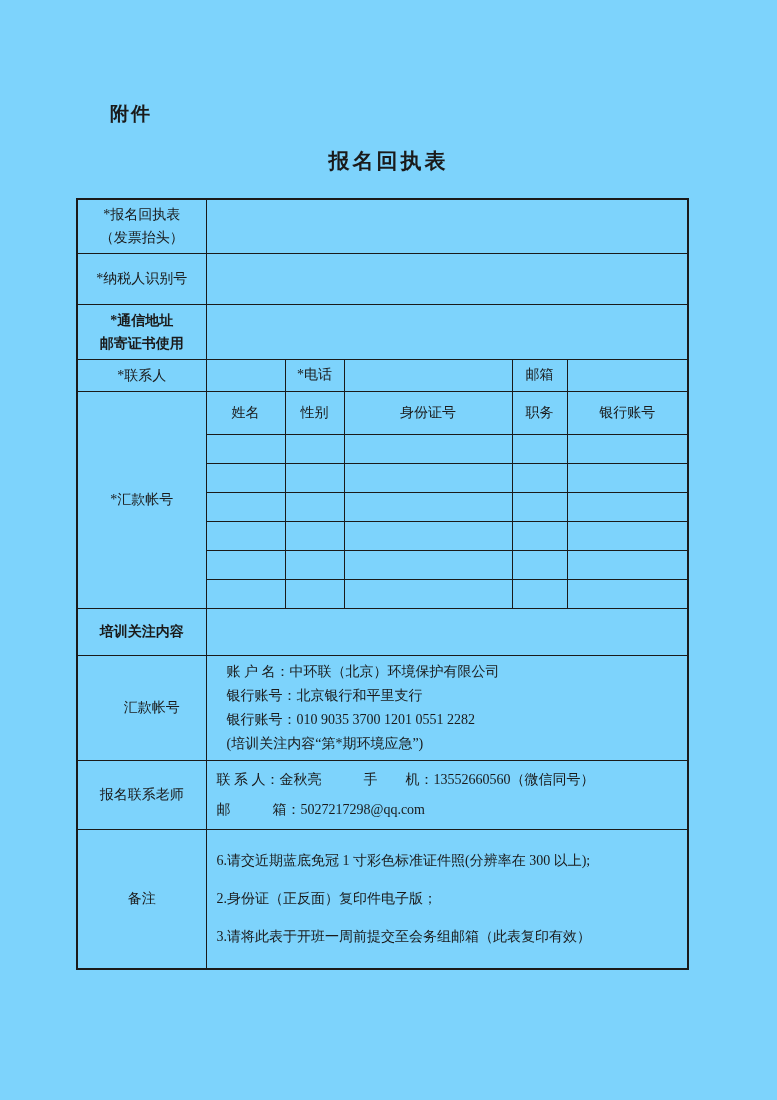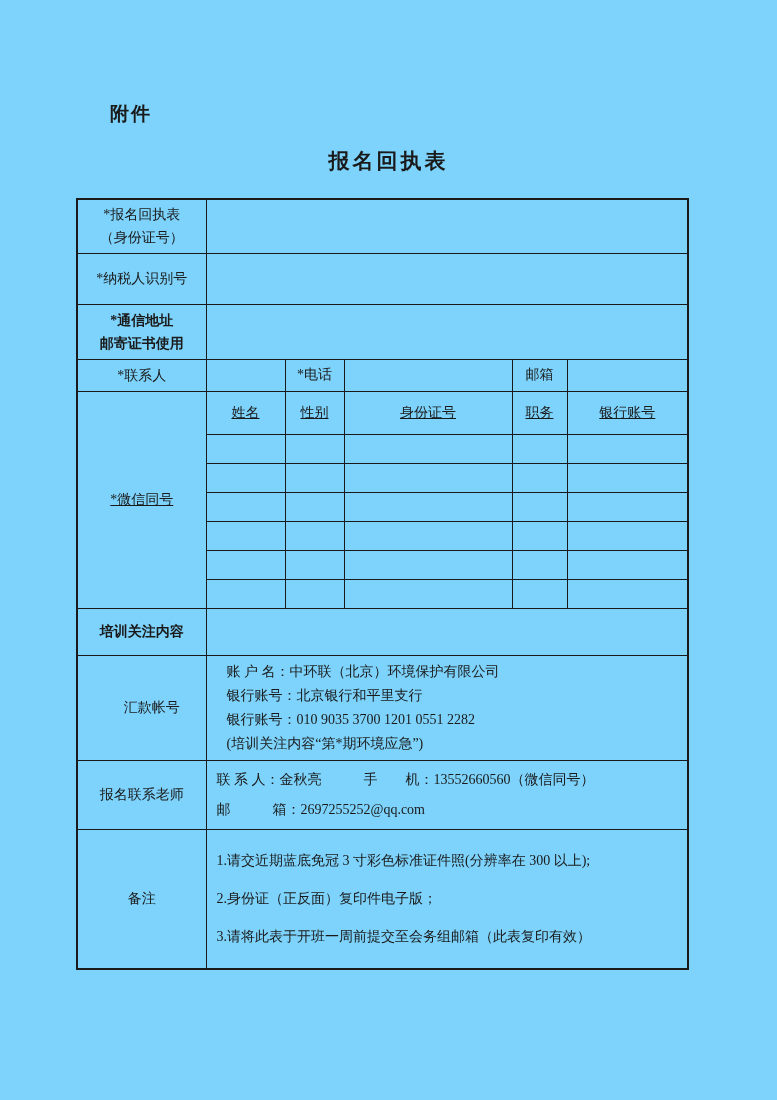--- a/index.html
+++ b/index.html
@@ -35,21 +35,21 @@
   }
   table.form { border: 2px solid #1a1a1a; }
   td.lbl { text-align: center; line-height: 23px; }
   td.hdr { text-align: center; }
   td.content { text-align: left; padding: 4px 8px 4px 10px; }
 
   tr.r-unit    td { height: 54px; }
   tr.r-tax     td { height: 51px; }
   tr.r-addr    td { height: 55px; font-weight: bold; }
   tr.r-contact td { height: 32px; }
-  tr.r-thead   td { height: 43px; text-decoration: underline; }
+  tr.r-thead   td { height: 43px; }
   tr.r-trow    td { height: 29px; }
   tr.r-focus   td { height: 47px; font-weight: bold; }
   tr.r-remit   td { height: 98px; padding-left: 20px; }
   tr.r-teacher td { height: 67px; }
   tr.r-remarks td { height: 140px; }
 
   .remit-line   { line-height: 24px; white-space: nowrap; }
   .teacher-line { line-height: 30px; white-space: nowrap; }
   .remark-line  { line-height: 38px; white-space: nowrap; }
 </style>
@@ -68,21 +68,21 @@
       <col style="width:59px">
       <col style="width:168px">
       <col style="width:55px">
       <col style="width:121px">
     </colgroup>
     <tbody>
 
       <tr class="r-unit">
         <td class="lbl">
           <div>*报名回执表</div>
-          <div>（身份证号）</div>
+          <div>（发票抬头）</div>
         </td>
         <td colspan="5" class="content"></td>
       </tr>
 
       <tr class="r-tax">
         <td class="lbl">*纳税人识别号</td>
         <td colspan="5" class="content"></td>
       </tr>
 
       <tr class="r-addr">
@@ -96,21 +96,21 @@
       <tr class="r-contact">
         <td class="lbl">*联系人</td>
         <td class="content"></td>
         <td class="hdr">*电话</td>
         <td class="content"></td>
         <td class="hdr">邮箱</td>
         <td class="content"></td>
       </tr>
 
       <tr class="r-thead">
-        <td class="lbl" rowspan="7">*微信同号</td>
+        <td class="lbl" rowspan="7">*汇款帐号</td>
         <td class="hdr">姓名</td>
         <td class="hdr">性别</td>
         <td class="hdr">身份证号</td>
         <td class="hdr">职务</td>
         <td class="hdr">银行账号</td>
       </tr>
 
       <tr class="r-trow">
         <td class="content"></td>
         <td class="content"></td>
@@ -166,28 +166,28 @@
           <div class="remit-line">银行账号：北京银行和平里支行</div>
           <div class="remit-line">银行账号：010 9035 3700 1201 0551 2282</div>
           <div class="remit-line">(培训关注内容“第*期环境应急”)</div>
         </td>
       </tr>
 
       <tr class="r-teacher">
         <td class="lbl">报名联系老师</td>
         <td colspan="5" class="content">
           <div class="teacher-line">联 系 人：金秋亮　　　手　　机：13552660560（微信同号）</div>
-          <div class="teacher-line">邮　　　箱：2697255252@qq.com</div>
+          <div class="teacher-line">邮　　　箱：5027217298@qq.com</div>
         </td>
       </tr>
 
       <tr class="r-remarks">
         <td class="lbl">备注</td>
         <td colspan="5" class="content">
-          <div class="remark-line">1.请交近期蓝底免冠 3 寸彩色标准证件照(分辨率在 300 以上);</div>
+          <div class="remark-line">6.请交近期蓝底免冠 1 寸彩色标准证件照(分辨率在 300 以上);</div>
           <div class="remark-line">2.身份证（正反面）复印件电子版；</div>
           <div class="remark-line">3.请将此表于开班一周前提交至会务组邮箱（此表复印有效）</div>
         </td>
       </tr>
 
     </tbody>
   </table>
 </div>
 
 </body></html>

